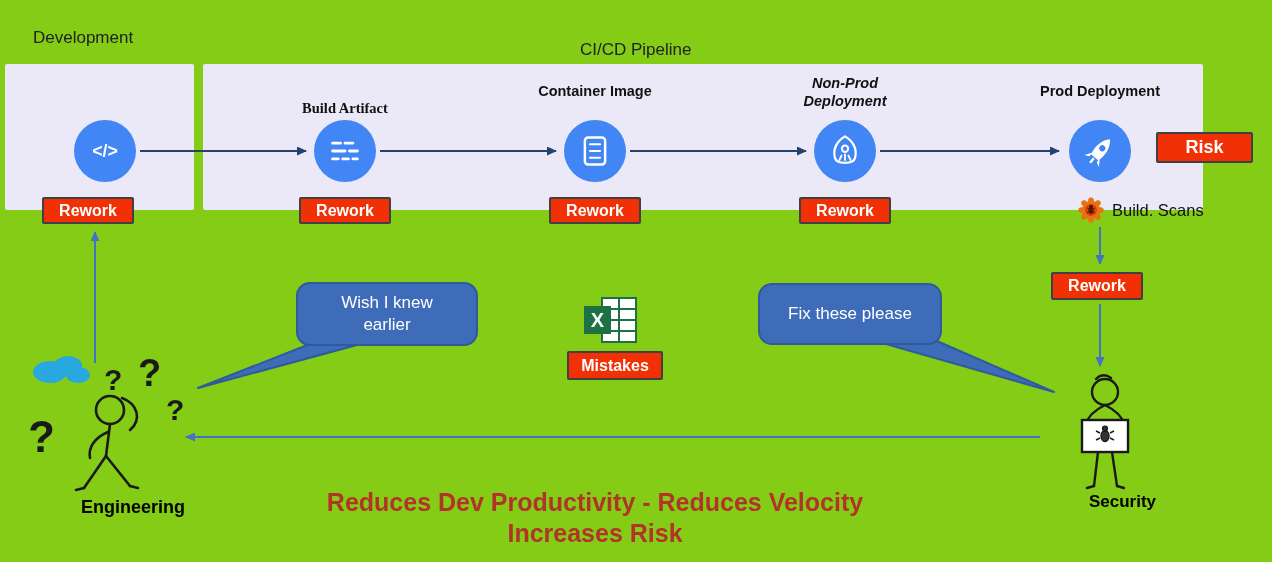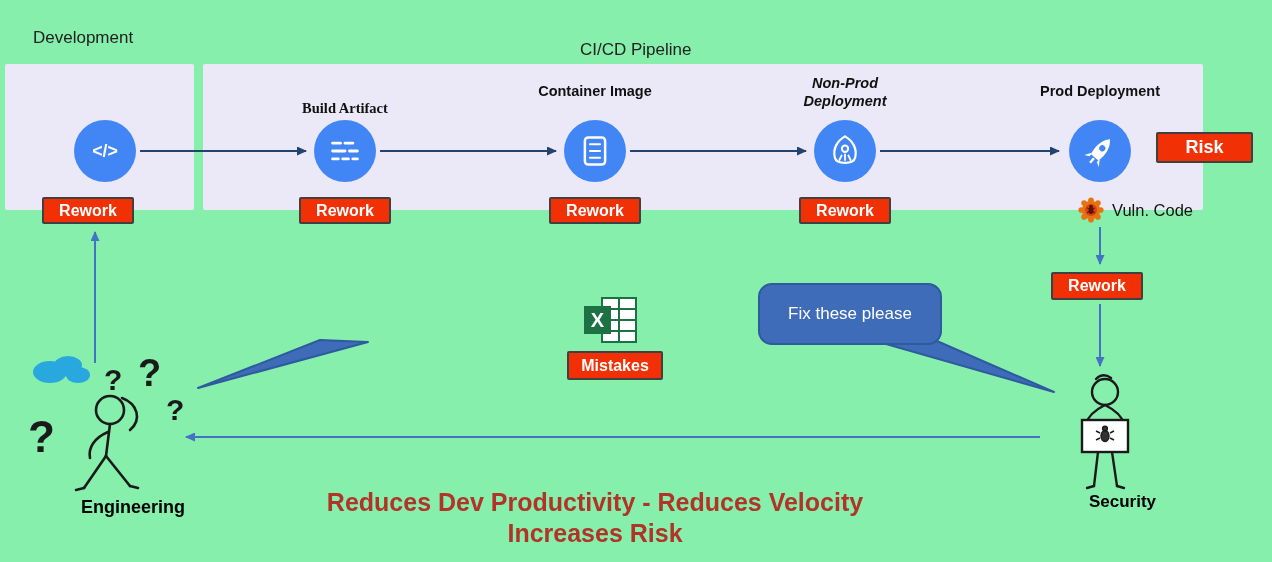--- a/index.html
+++ b/index.html
@@ -1,17 +1,17 @@
 <!DOCTYPE html>
 <html><head>
 <meta charset="utf-8">
 <style>
   * { margin:0; padding:0; box-sizing:border-box; }
   body { font-family:"Liberation Sans", sans-serif; background:#fff; }
-  #canvas { position:relative; width:1272px; height:562px; background:#86efac; overflow:hidden;padding-left:42px; }
+  #canvas { position:relative; width:1272px; height:562px; background:#84cc16; overflow:hidden;padding-left:42px; }
 
   .band { position:absolute; top:64px; height:146px; background:#ebe9f7; border-radius:2px; }
   .band-dev  { left:5px;   width:189px; }
   .band-cicd { left:203px; width:1000px; }
 
   .section-label { position:absolute; font-size:17px; color:#222; }
 
   .stage-label { position:absolute; font-size:14.5px; font-weight:bold; color:#111;
                  text-align:center; line-height:1.25; }
 
@@ -151,24 +151,25 @@
     <circle cx="0" cy="0" r="5.5" fill="#d84315"></circle>
     <g fill="#5d1405" stroke="#5d1405" stroke-width="1">
       <ellipse cx="0" cy="0.5" rx="1.8" ry="2.8"></ellipse>
       <circle cx="0" cy="-3" r="1.3"></circle>
       <line x1="-2" y1="-1" x2="-3.5" y2="-2"></line>
         <line x1="2" y1="-1" x2="3.5" y2="-2"></line>
       <line x1="-2" y1="1.5" x2="-3.5" y2="2.5"></line>
         <line x1="2" y1="1.5" x2="3.5" y2="2.5"></line>
     </g>
   </svg>
-  <div class="vuln-label" style="left:1112px; top:201px;">Vuln. Code</div>
+  <div class="vuln-label" style="left:1112px; top:201px;">Build. Scans</div>
 
   <div class="badge" style="left:1051px; top:272px; width:92px; height:28px;">Rework</div>
 
+  <div class="bubble" style="left:296px; top:282px; width:182px; height:64px;">Wish I knew earlier</div>
   <div class="bubble" style="left:758px; top:283px; width:184px; height:62px;text-align:center;">Fix these please</div>
 
   <svg class="abs-svg" style="left:583px; top:297px;" width="56" height="46" viewBox="0 0 56 46">
     <rect x="19" y="1" width="34" height="44" fill="#fff" stroke="#1e7145" stroke-width="2"></rect>
     <g stroke="#1e7145" stroke-width="2">
       <line x1="19" y1="12" x2="53" y2="12"></line>
       <line x1="19" y1="23" x2="53" y2="23"></line>
       <line x1="19" y1="34" x2="53" y2="34"></line>
       <line x1="36" y1="1" x2="36" y2="45"></line>
     </g>

